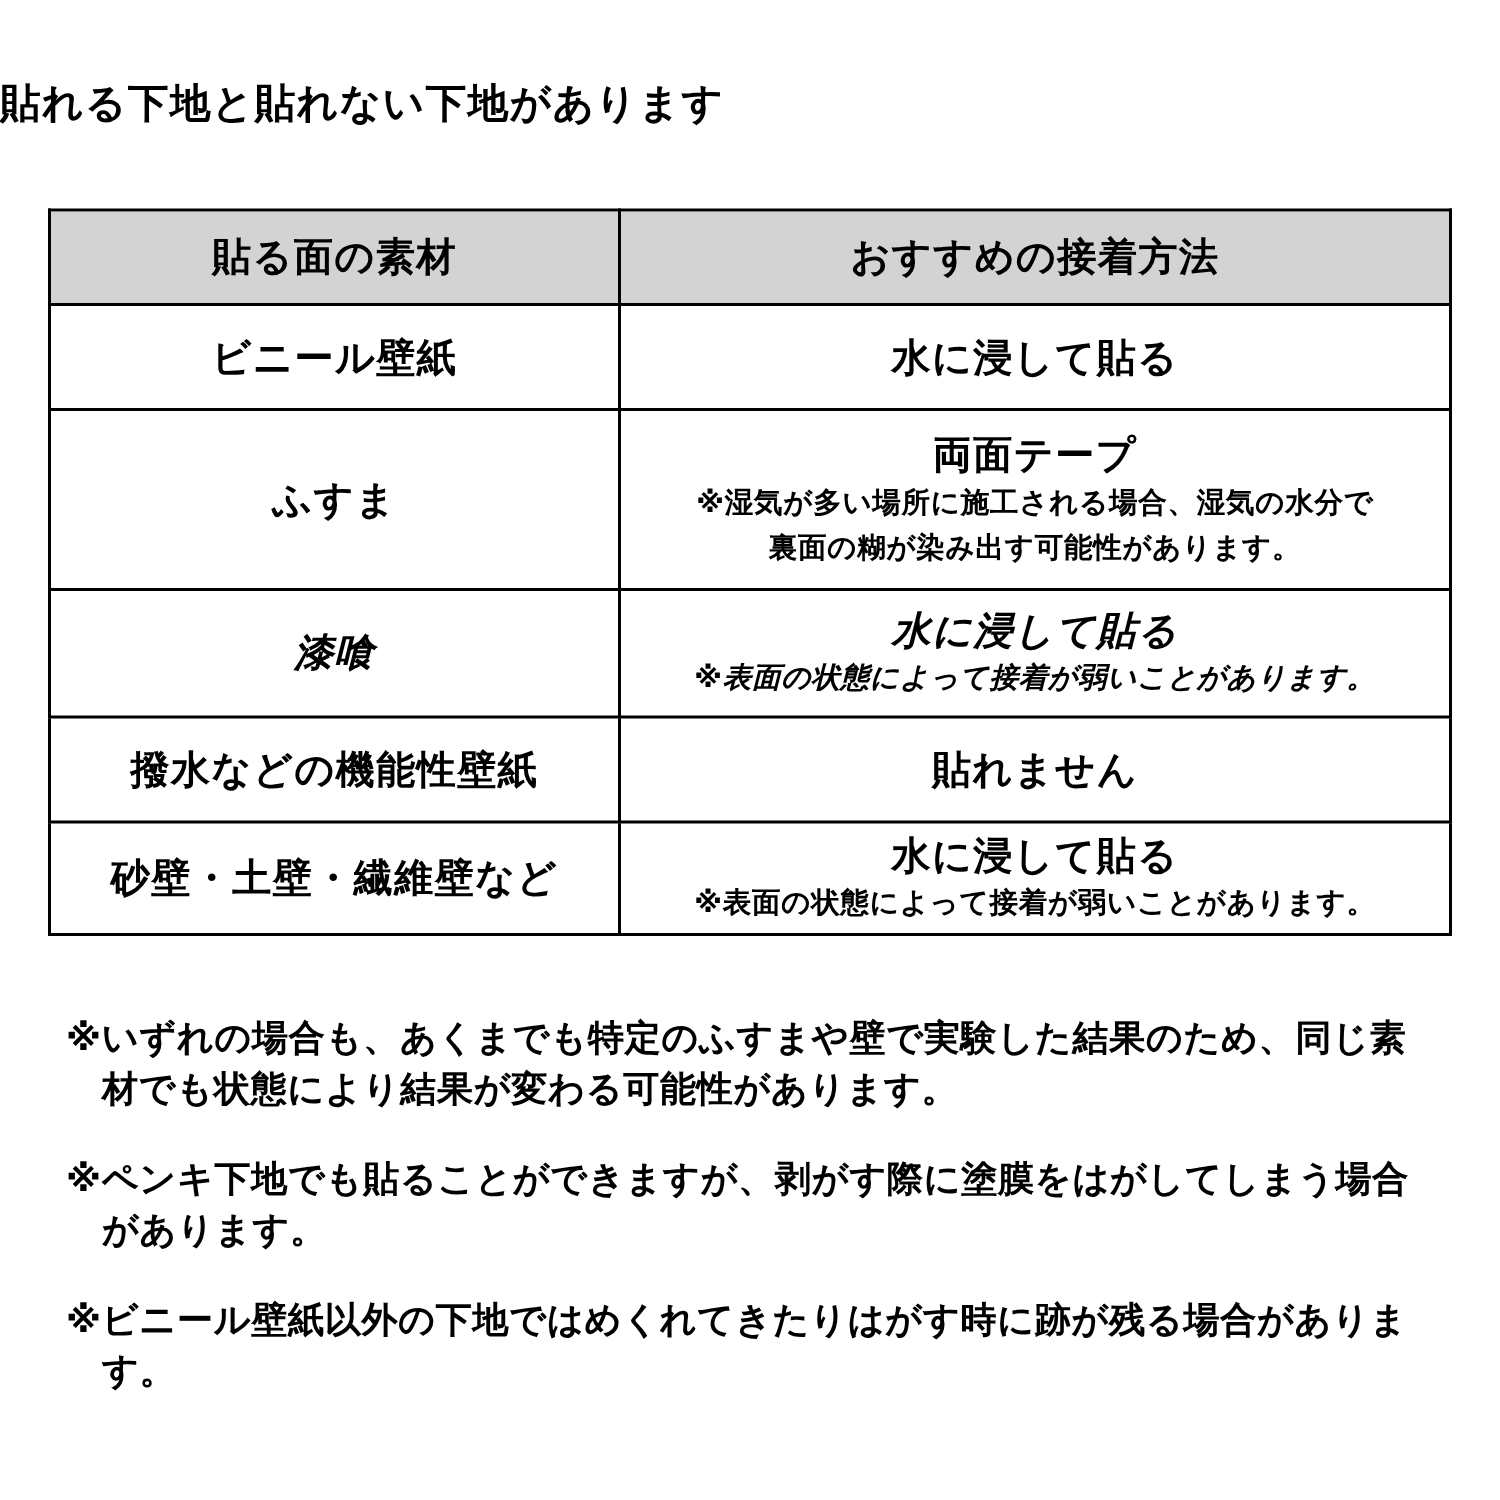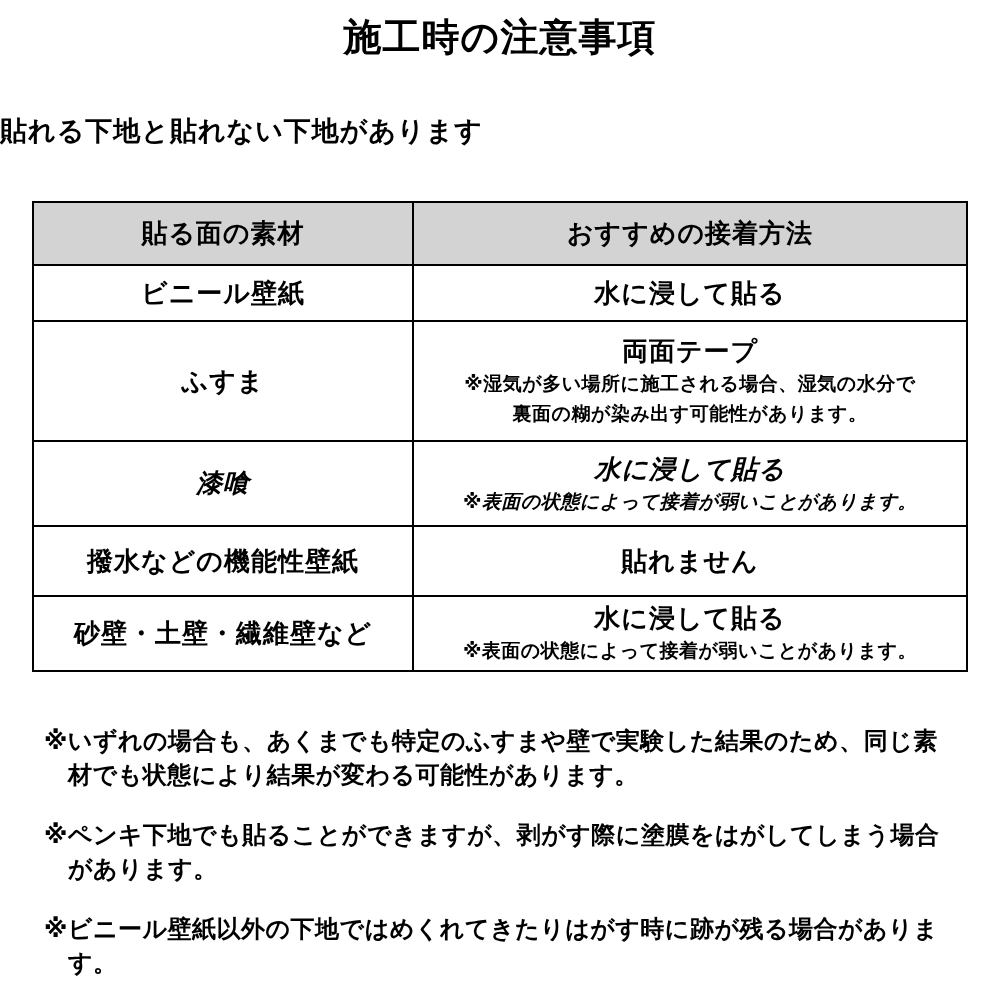--- a/index.html
+++ b/index.html
@@ -43,21 +43,21 @@
   table.adhesion-table col.c-method   { width: 554px; }
   table.adhesion-table th,
   table.adhesion-table td {
     border: 2px solid #000000;
     text-align: center;
     vertical-align: middle;
     padding: 4px 8px;
     overflow: hidden;
   }
   table.adhesion-table thead tr { height: 63px; padding-left: 45px; }
-  table.adhesion-table tbody tr:nth-child(1) { height: 56px; }
+  table.adhesion-table tbody tr:nth-child(1) { height: 70px; }
   table.adhesion-table tbody tr:nth-child(2) { height: 120px; }
   table.adhesion-table tbody tr:nth-child(3) { height: 85px; font-style: italic; }
   table.adhesion-table tbody tr:nth-child(4) { height: 70px; }
   table.adhesion-table tbody tr:nth-child(5) { height: 62px; }
   table.adhesion-table th {
     font-size: 26px;
     font-weight: 700;
     letter-spacing: 1px;
   }
   td.material-cell,
@@ -85,21 +85,20 @@
     text-indent: -1em;
     margin: 0 0 26px 0;
   }
   .footnote:last-child { margin-bottom: 0; }
 </style>
 </head>
 <body>
 
 <div class="page">
 
-  <h1 class="title">施工時の注意事項</h1>
 
   <h2 class="subtitle">貼れる下地と貼れない下地があります</h2>
 
   <table class="adhesion-table">
     <colgroup>
       <col class="c-material">
       <col class="c-method">
     </colgroup>
     <thead>
       <tr style="background: rgb(211, 211, 211);">

